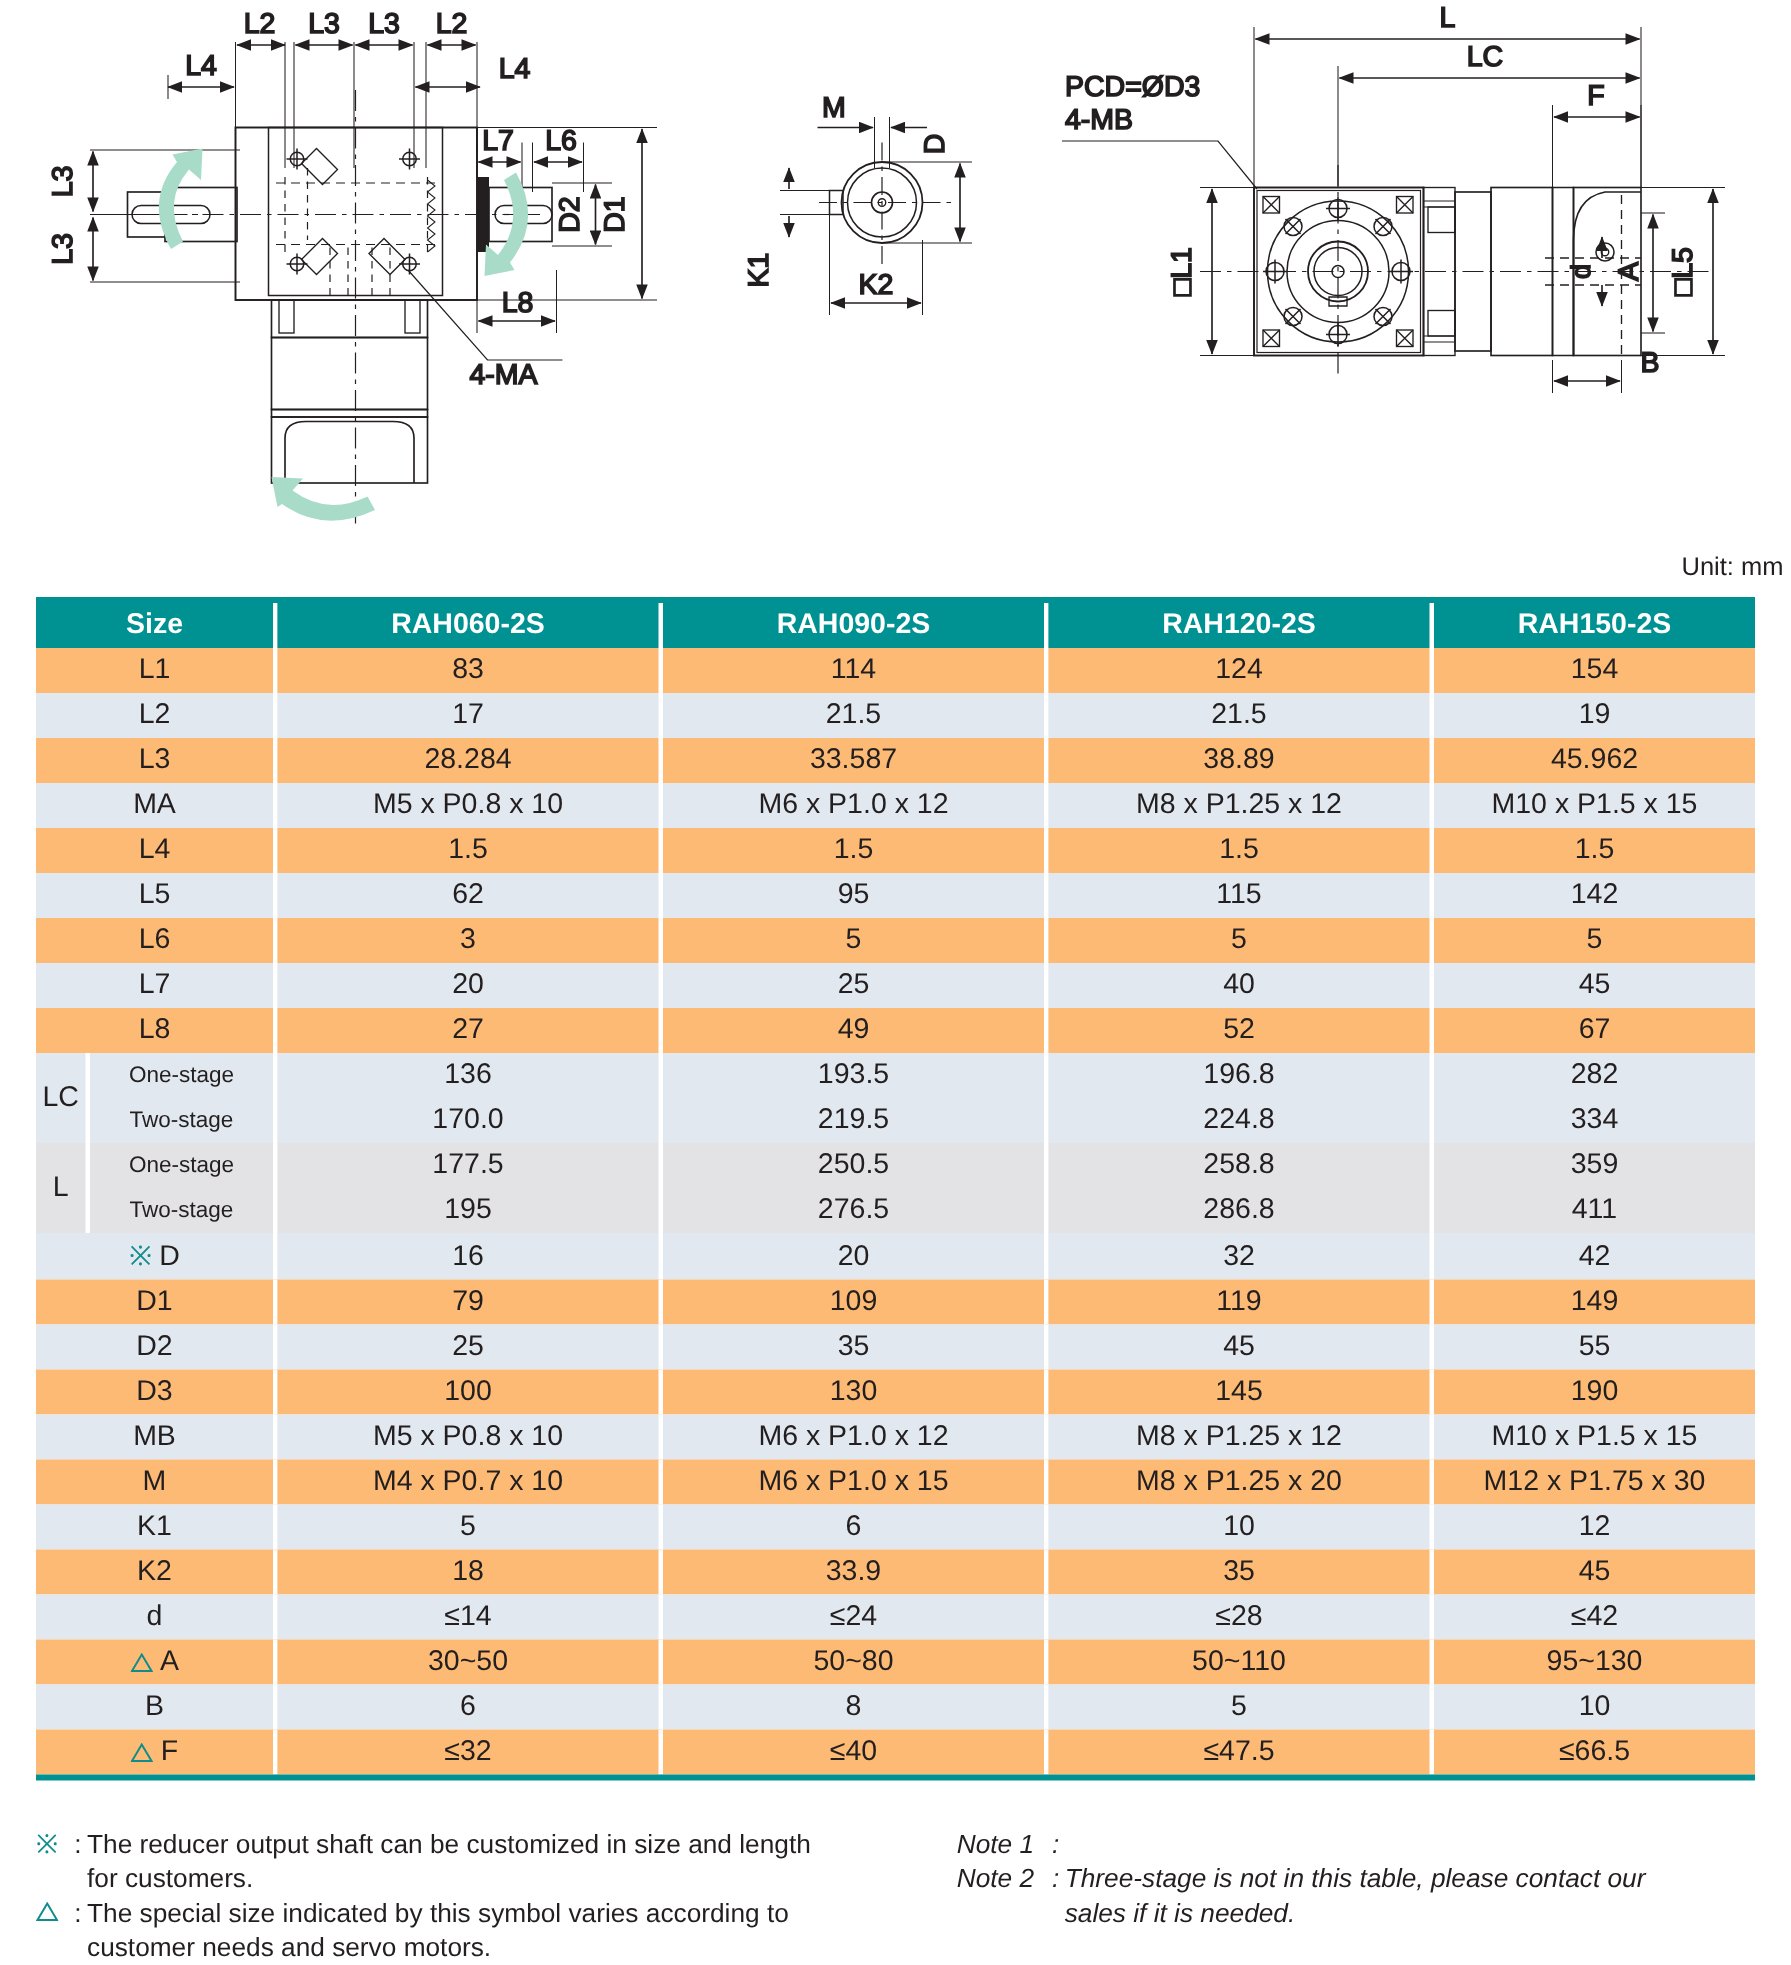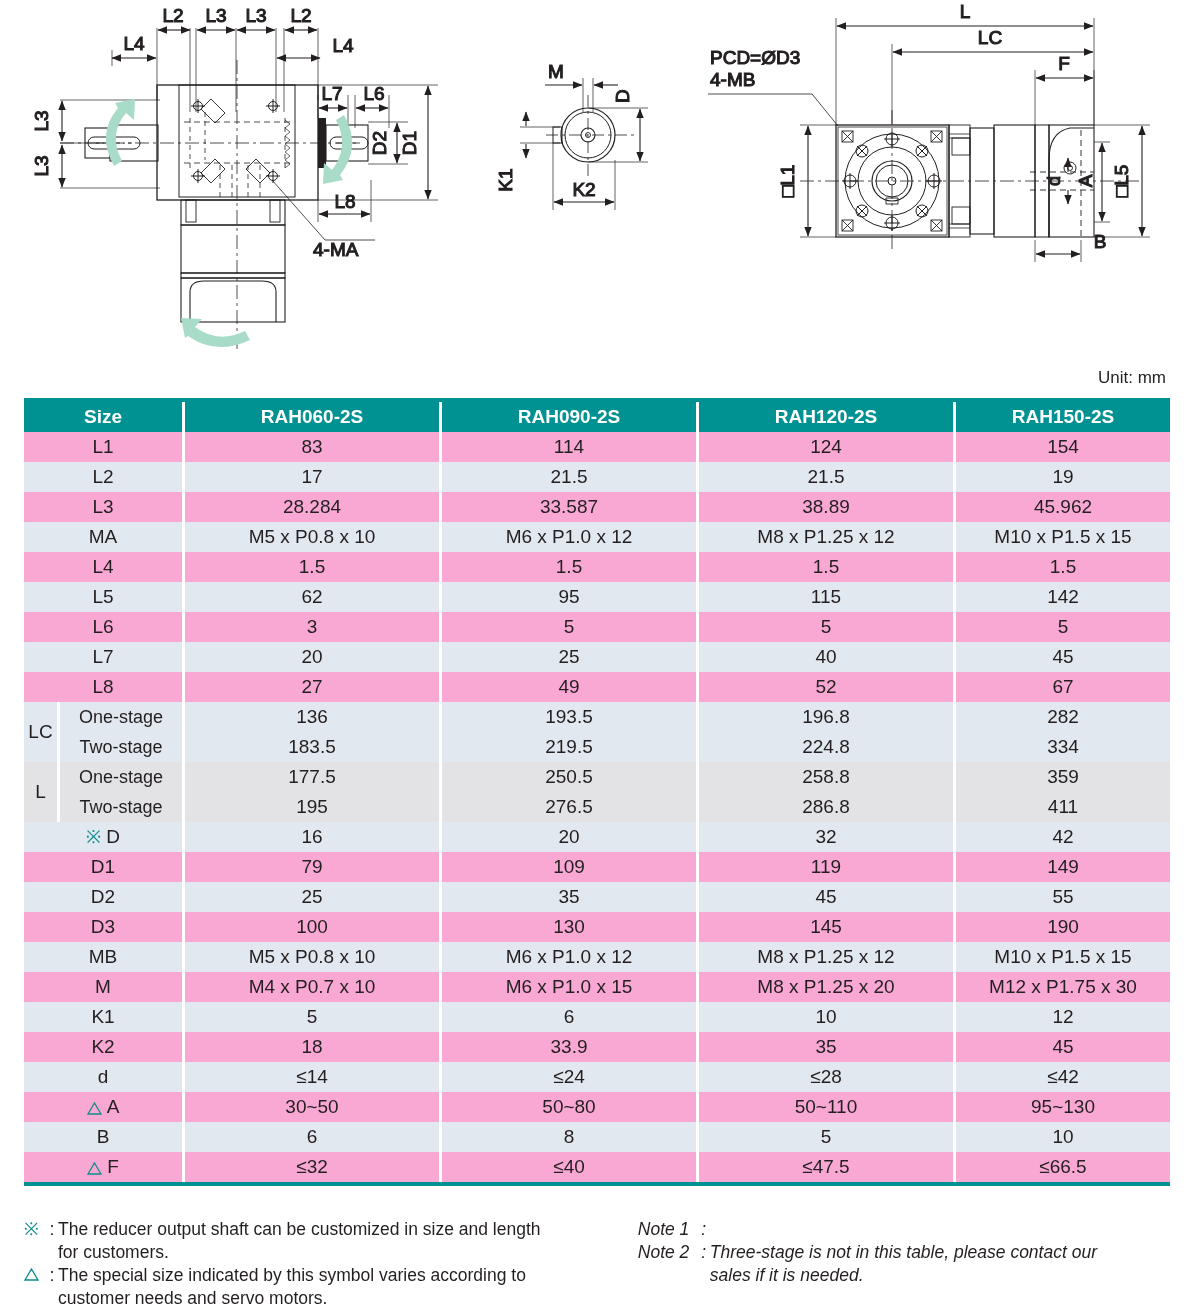--- a/index.html
+++ b/index.html
@@ -14,21 +14,21 @@
   }
 
   
   #drawings { position:absolute; left:0; top:0; width:1194px; height:360px; }
   #drawings svg { display:block; }
   .dimtext { font-family:"Liberation Sans", sans-serif; font-size:19px; fill:#231f20; }
   .dimtext-sm { font-family:"Liberation Sans", sans-serif; font-size:18px; fill:#231f20; }
 
   
   #unit-label {
-    position:absolute; right:28px; top:368px;
+    position:absolute; right:5px; top:368px;
     font-size:17px; color:#231f20;
   }
 
   
   #spec-table-wrap { position:absolute; left:24px; top:398px; width:1146px; }
   table.spec {
     border-collapse:separate;
     border-spacing:0;
     width:1146px;
     table-layout:fixed;
@@ -53,30 +53,30 @@
     font-weight:bold;
     font-size:21px;
     height:36px;
     line-height:36px;
     border-right:3px solid #ffffff;
   }
   thead th.last { border-right:none; }
 
   tbody td { border-right:3px solid #ffffff; }
   tbody td.last { border-right:none; }
-  tbody tr.odd  td { background:#f9a8d4; }
+  tbody tr.odd  td { background:#fdba74; }
   tbody tr.even td { background:#e2e8ef; }
   tbody tr.shade-l td { background:#e3e3e6; }
   tbody td.grp {
     background:#e2e8ef;
     font-size:19px;
     border-right:3px solid #ffffff;
   }
   tbody tr.shade-l td.grp { background:#e3e3e6; }
-  tbody td.sub { font-size:18px; }
+  tbody td.sub { font-size:15px; }
   tbody td.lbl { font-size:19px; }
 
   .sym { color:#0f8c8c; font-size:18px; margin-right:5px; letter-spacing:0; }
   .tri-svg { vertical-align:-2px; margin-right:5px; }
 
   .tbl-top-rule { height:4px; background:#009193; width:1146px; }
   .tbl-bottom-rule { height:4px; background:#009193; width:1146px; }
 
   
   #footnotes {
@@ -453,21 +453,21 @@
         <tr class="even">
           <td class="grp" rowspan="2">LC</td>
           <td class="sub">One-stage</td>
           <td>136</td>
           <td>193.5</td>
           <td>196.8</td>
           <td class="last">282</td>
         </tr>
         <tr class="even">
           <td class="sub">Two-stage</td>
-          <td>183.5</td>
+          <td>170.0</td>
           <td>219.5</td>
           <td>224.8</td>
           <td class="last">334</td>
         </tr>
         <tr class="shade-l">
           <td class="grp" rowspan="2">L</td>
           <td class="sub">One-stage</td>
           <td>177.5</td>
           <td>250.5</td>
           <td>258.8</td>

